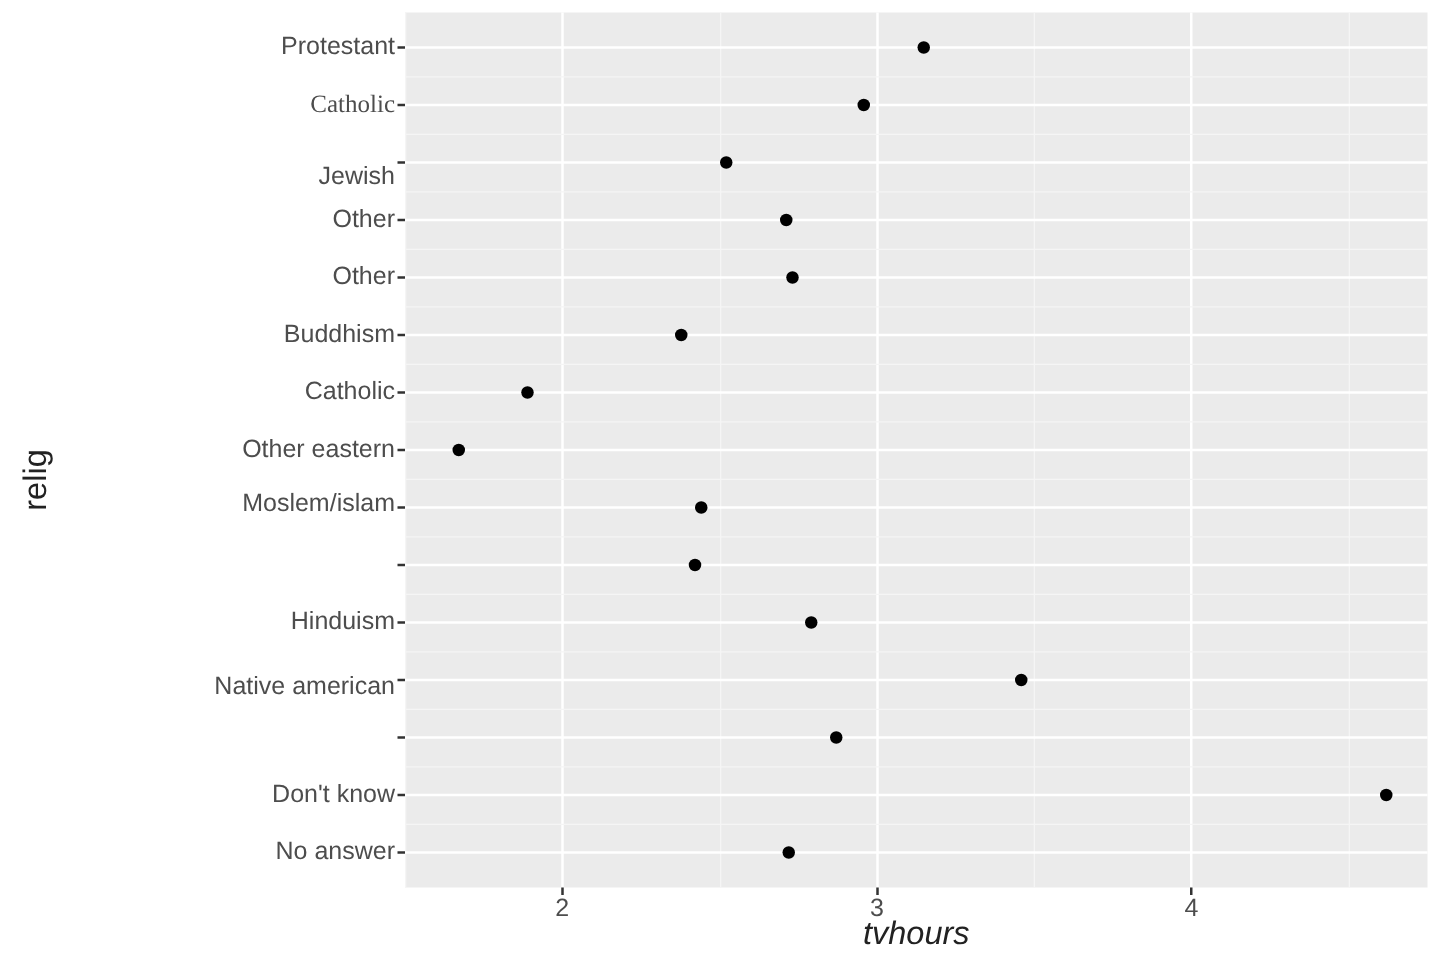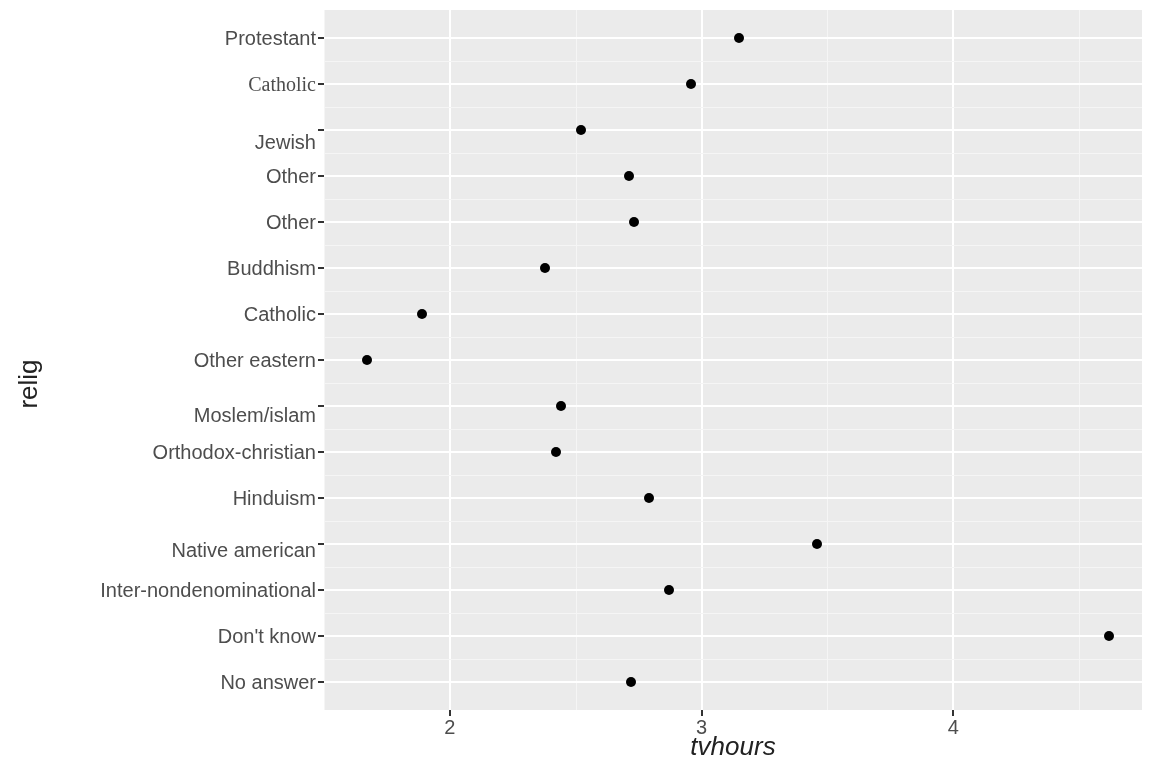--- a/index.html
+++ b/index.html
@@ -157,37 +157,35 @@
       <div class="gridline-h-minor" style="top: 326.974px;"></div>
       <div class="y-tick-mark" style="top: 303.947px;"></div>
       <div class="y-tick-label" style="top: 303.947px;">Catholic</div>
       <div class="gridline-h-major" style="top: 349px;"></div>
       <div class="gridline-h-minor" style="top: 373.026px;"></div>
       <div class="y-tick-mark" style="top: 350px;"></div>
       <div class="y-tick-label" style="top: 350px;">Other eastern</div>
       <div class="gridline-h-major" style="top: 395.053px;"></div>
       <div class="gridline-h-minor" style="top: 419.079px;"></div>
       <div class="y-tick-mark" style="top: 396.053px;"></div>
-      <div class="y-tick-label" style="top: 405px;">Moslem/islam</div>
+      <div class="y-tick-label" style="top: 393px;">Moslem/islam</div>
       <div class="gridline-h-major" style="top: 441.105px;"></div>
       <div class="gridline-h-minor" style="top: 465.132px;"></div>
       <div class="y-tick-mark" style="top: 442.105px;"></div>
-      <div class="y-tick-label" style="top: 442.105px;">Orthodox-christian</div>
       <div class="gridline-h-major" style="top: 487.158px;"></div>
       <div class="gridline-h-minor" style="top: 511.184px;"></div>
       <div class="y-tick-mark" style="top: 488.158px;"></div>
       <div class="y-tick-label" style="top: 488.158px;">Hinduism</div>
       <div class="gridline-h-major" style="top: 533.211px;"></div>
       <div class="gridline-h-minor" style="top: 557.237px;"></div>
       <div class="y-tick-mark" style="top: 534.211px;"></div>
       <div class="y-tick-label" style="top: 540px;">Native american</div>
       <div class="gridline-h-major" style="top: 579.263px;"></div>
       <div class="gridline-h-minor" style="top: 603.289px;"></div>
       <div class="y-tick-mark" style="top: 580.263px;"></div>
-      <div class="y-tick-label" style="top: 580.263px;">Inter-nondenominational</div>
       <div class="gridline-h-major" style="top: 625.316px;"></div>
       <div class="gridline-h-minor" style="top: 649.342px;"></div>
       <div class="y-tick-mark" style="top: 626.316px;"></div>
       <div class="y-tick-label" style="top: 626.316px;">Don't know</div>
       <div class="gridline-h-major" style="top: 671.368px;"></div>
       <div class="y-tick-mark" style="top: 672.368px;"></div>
       <div class="y-tick-label" style="top: 672.368px;">No answer</div>
       <div class="point" style="left: 415.292px; top: 27.6316px;"></div>
       <div class="point" style="left: 367.471px; top: 73.6842px;"></div>
       <div class="point" style="left: 256.726px; top: 119.737px;"></div>

